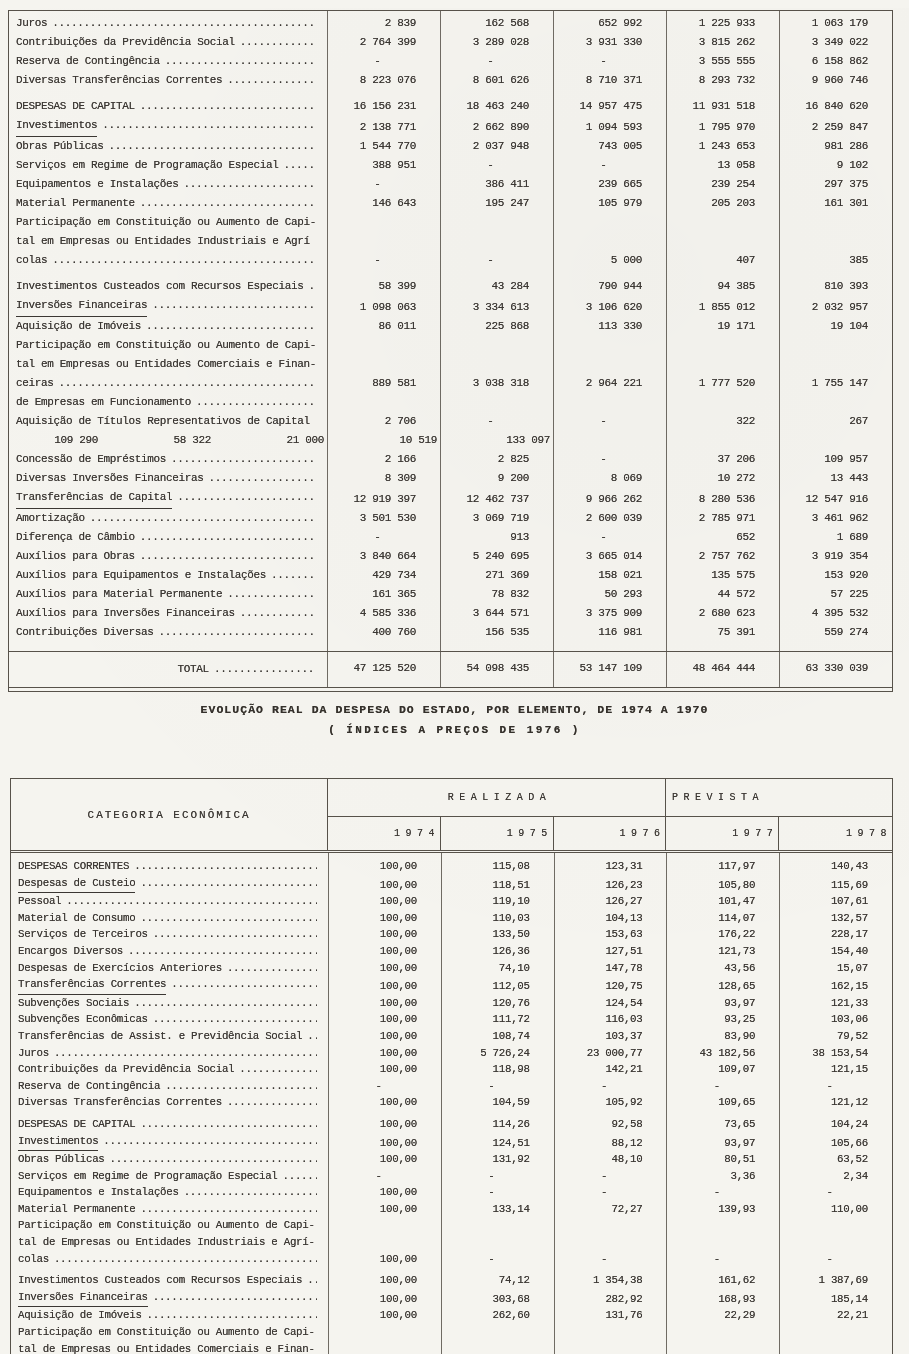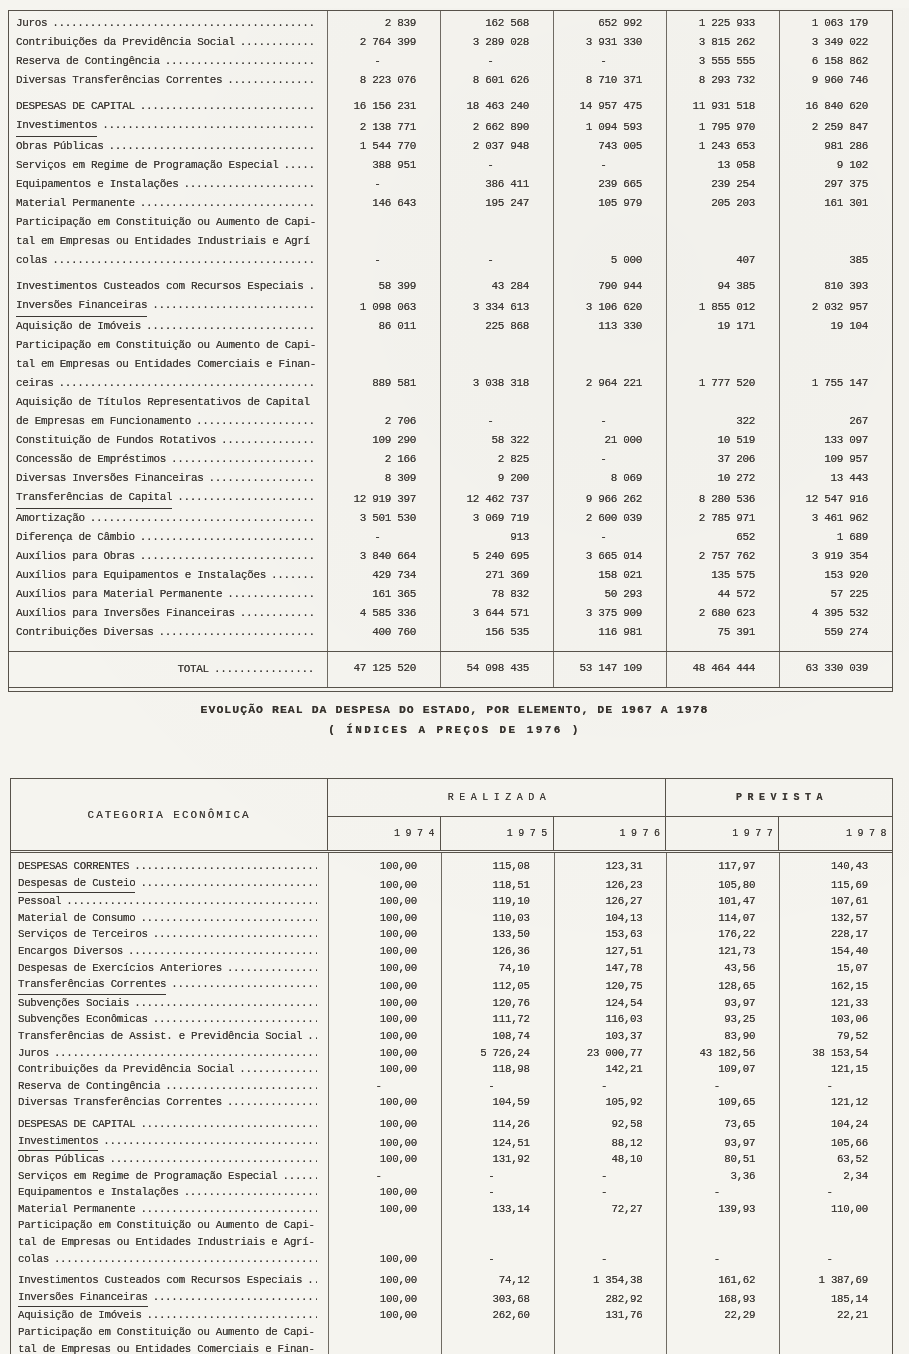--- a/index.html
+++ b/index.html
@@ -63,21 +63,21 @@
     border:1.2px solid var(--line);border-bottom:none;
     font-size:10.8px;letter-spacing:-0.3px;
     text-shadow:0 0 .4px rgba(59,55,51,.75);
   }
   .t2-head{display:flex;border-bottom:3px double var(--line);}
   .h-cat{width:36%;display:flex;align-items:center;justify-content:center;
     border-right:1px solid var(--line);letter-spacing:.18em;font-size:11px;}
   .h-right{width:64%;}
   .h-top{display:flex;border-bottom:1px solid var(--line);height:38px;}
   .h-real{width:60%;border-right:1px solid var(--line);text-align:center;line-height:38px;}
-  .h-prev{width:40%;text-align:center;line-height:38px;font-weight:bold;}
+  .h-prev{width:40%;line-height:38px;}
   .sp{letter-spacing:.55em;text-indent:.55em;font-size:10px;}
   .h-years{display:flex;height:33px;}
   .h-year{width:20%;text-align:right;line-height:33px;border-right:1px solid var(--line);}
   .h-year:last-child{border-right:none;}
   .t2 .tbl-body{padding-top:5px;}
   .t2 .row{min-height:16.6px;}
   .t2 .lab .line{line-height:16.6px;}
   .t2 .val{line-height:16.6px;}
   .t2 .row.gap{margin-top:5px;}
 </style>
@@ -290,39 +290,33 @@
               </div>
             </div>
             <div class="val">889 581</div>
             <div class="val">3 038 318</div>
             <div class="val">2 964 221</div>
             <div class="val">1 777 520</div>
             <div class="val">1 755 147</div>
           </div>
           <div class="row">
             <div class="lab">
+              <div class="line last">
+                <span class="txt">de Empresas em Funcionamento</span>
+                <span class="dots"></span>
+              </div>
               <div class="line"><span class="txt">Aquisição de Títulos Representativos de Capital</span></div>
-              <div class="line last">
-                <span class="txt">de Empresas em Funcionamento</span>
-                <span class="dots"></span>
-              </div>
             </div>
             <div class="val">2 706</div>
             <div class="val dash">-</div>
             <div class="val dash">-</div>
             <div class="val">322</div>
             <div class="val">267</div>
           </div>
           <div class="row">
-            <div class="lab">
-              <div class="line last">
-                <span class="txt">Constituição de Fundos Rotativos</span>
-                <span class="dots"></span>
-              </div>
-            </div>
             <div class="val">109 290</div>
             <div class="val">58 322</div>
             <div class="val">21 000</div>
             <div class="val">10 519</div>
             <div class="val">133 097</div>
           </div>
           <div class="row">
             <div class="lab">
               <div class="line last">
                 <span class="txt">Concessão de Empréstimos</span>
@@ -457,21 +451,21 @@
         <div class="total-lab">
           <span class="txt">TOTAL</span>
           <span class="dots"></span>
         </div>
         <div id="t1-total-vals" style="display:contents"><div class="val">47 125 520</div><div class="val">54 098 435</div><div class="val">53 147 109</div><div class="val">48 464 444</div><div class="val">63 330 039</div></div>
       </div>
     </div>
     <div class="rule-gap"></div>
   </div>
 
-  <div class="title">EVOLUÇÃO REAL DA DESPESA DO ESTADO, POR ELEMENTO, DE 1967 A 1978</div>
+  <div class="title">EVOLUÇÃO REAL DA DESPESA DO ESTADO, POR ELEMENTO, DE 1974 A 1970</div>
   <div class="subtitle">( ÍNDICES A PREÇOS DE 1976 )</div>
 
   <div class="t2">
     <div class="t2-head">
       <div class="h-cat">CATEGORIA ECONÔMICA</div>
       <div class="h-right">
         <div class="h-top">
           <div class="h-real sp">REALIZADA</div>
           <div class="h-prev sp">PREVISTA</div>
         </div>

